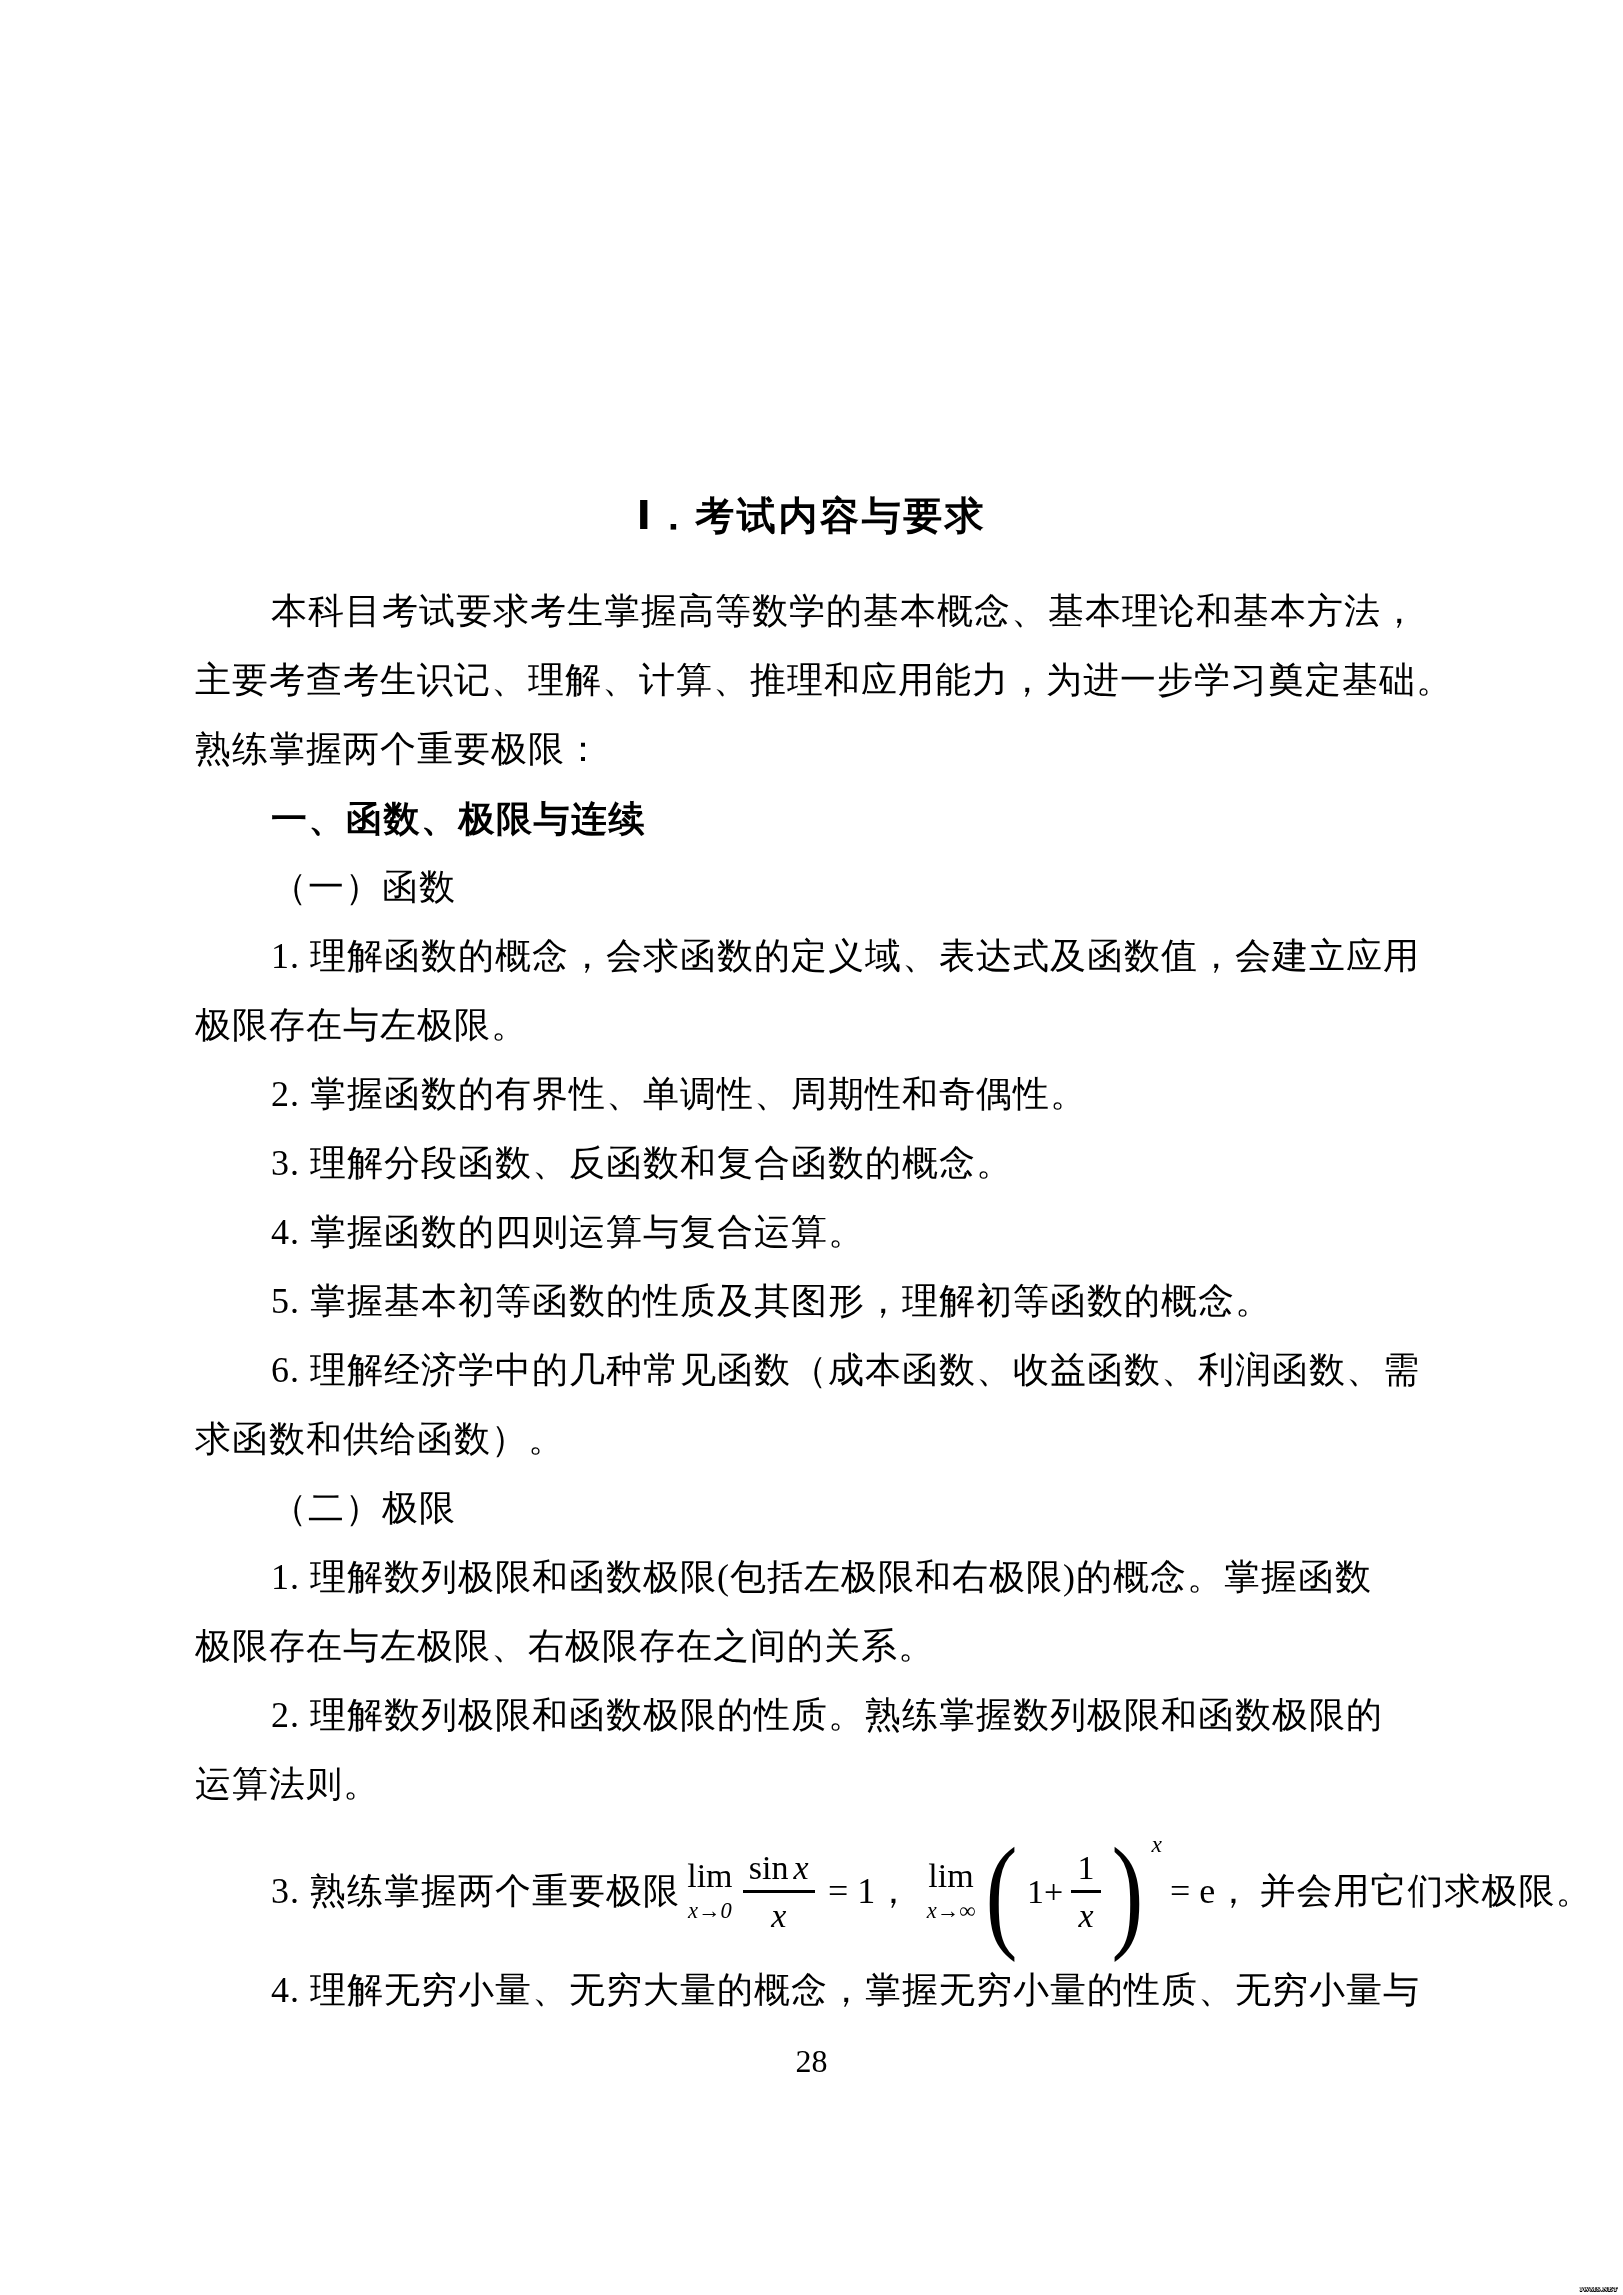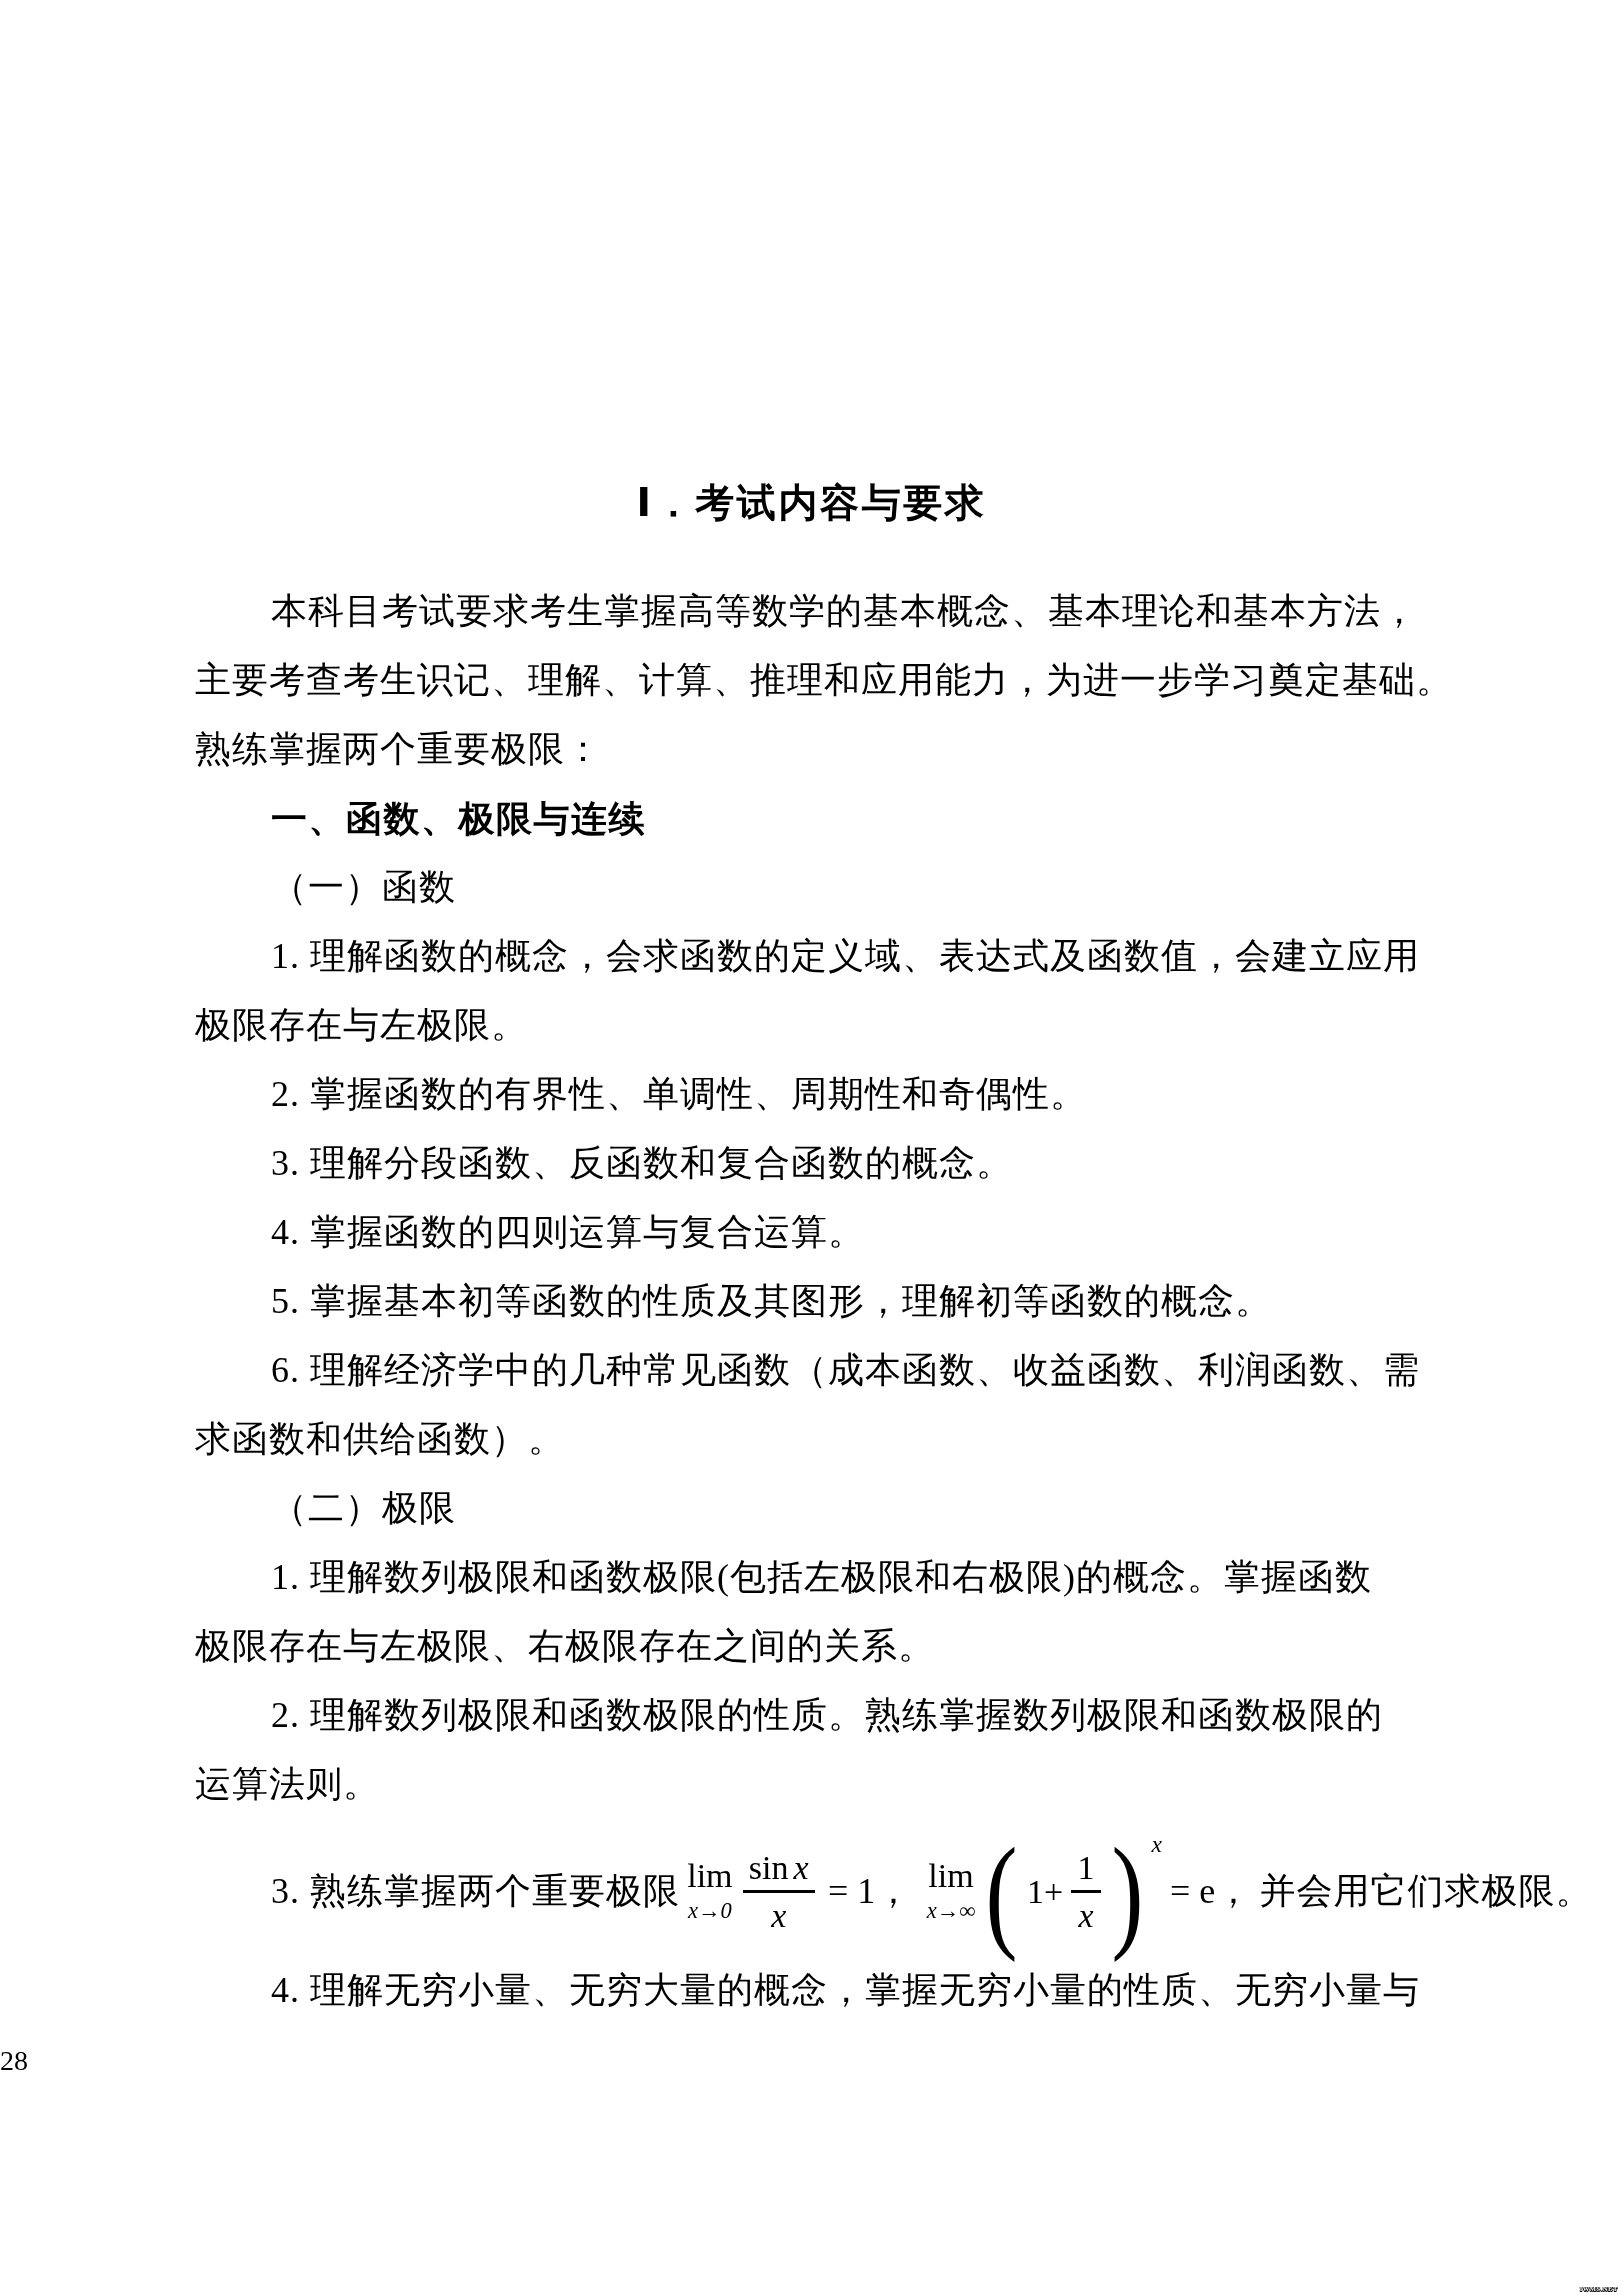--- a/index.html
+++ b/index.html
@@ -22,21 +22,21 @@
     font-weight: bold;
     font-size: 53px;
     line-height: 80px;
     letter-spacing: 1.5px;
     white-space: nowrap;
   }
 
   
   .section-heading {
     position: absolute;
-    top: 480px; left: 0; width: 100%;
+    top: 493px; left: 0; width: 100%;
     text-align: center;
     font-family: "Liberation Sans", "DejaVu Sans", sans-serif;
     font-weight: bold;
     font-size: 39px;
     line-height: 46px;
     letter-spacing: 2.6px;
     white-space: nowrap;
   }
 
   
@@ -91,22 +91,22 @@
   .paren-base { font-size: 34px; letter-spacing: 0; margin: 0 3.1px; }
   .sup {
     font-style: italic; font-size: 23.5px;
     position: relative; top: -47px; margin-left: 2px; letter-spacing: 0;
   }
 
   
   .page-number {
     position: absolute;
     top: 2044px; left: 0; width: 100%;
-    text-align: left;
-    font-size: 28px;
+    text-align: center;
+    font-size: 32px;
     line-height: 34px;
   }
   .watermark {
     position: absolute;
     right: 5.1px; bottom: 2.6px;
     font-family: Liberation Serif, serif;
     font-weight: bold;
     font-size: 6.6px;
     color: #ffffff;
     letter-spacing: 0.5px;

